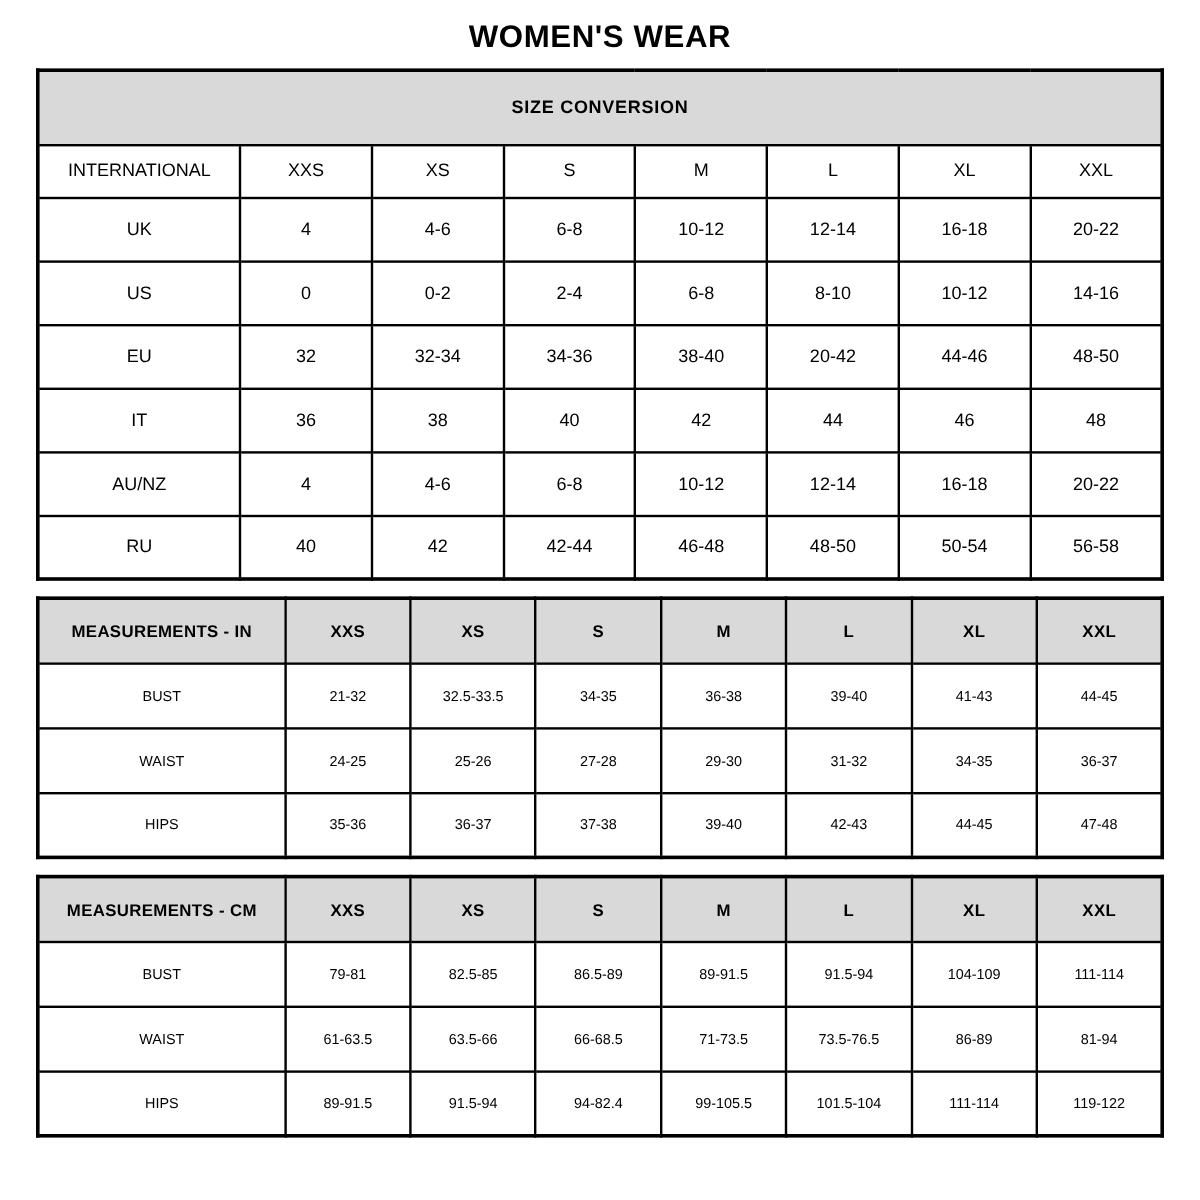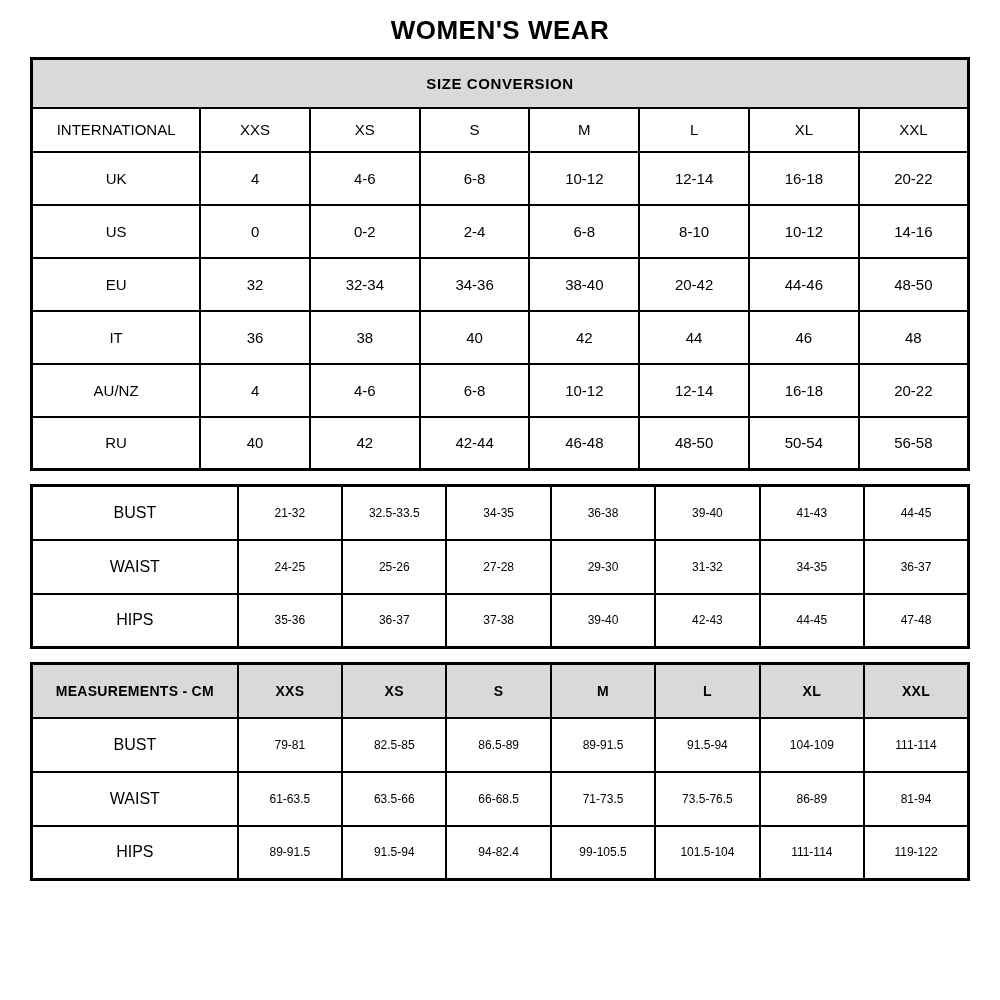--- a/index.html
+++ b/index.html
@@ -33,21 +33,21 @@
   }
   .tbl td{
     border:2px solid var(--border-color);
     text-align:center;
     vertical-align:middle;
     padding:0 4px;
     overflow:hidden;
   }
   
   .t1 .tbl-title-cell{
-    height:49px;
+    height:62px;
     background:var(--header-bg);
     font-weight:700;
     font-size:15px;
     letter-spacing:0.6px;
   }
   .t1 .header-row td{
     height:44px;
     font-size:15px;
   }
   .t1 .data-row td{
@@ -60,21 +60,21 @@
     background:var(--header-bg);
     font-weight:700;
     font-size:14px;
     letter-spacing:0.3px;
   }
   .tm .data-row td{
     height:54px;
     font-size:12px;
   }
   .tm .data-row td.row-label{
-    font-size:16px;
+    font-size:12px;
   }
 </style>
 </head>
 <body>
 
 <div class="page">
 
   <h1 class="page-title">WOMEN'S WEAR</h1>
 
   <table class="tbl t1">
@@ -170,20 +170,30 @@
       <col style="width:22%">
       <col style="width:11.14%">
         <col style="width:11.14%">
         <col style="width:11.14%">
       <col style="width:11.14%">
         <col style="width:11.14%">
         <col style="width:11.14%">
         <col style="width:11.14%">
     </colgroup>
     <tbody>
+      <tr class="gray-row">
+        <td>MEASUREMENTS - IN</td>
+        <td>XXS</td>
+        <td>XS</td>
+        <td>S</td>
+        <td>M</td>
+        <td>L</td>
+        <td>XL</td>
+        <td>XXL</td>
+      </tr>
       <tr class="data-row">
         <td class="row-label">BUST</td>
         <td>21-32</td>
         <td>32.5-33.5</td>
         <td>34-35</td>
         <td>36-38</td>
         <td>39-40</td>
         <td>41-43</td>
         <td>44-45</td>
       </tr>

